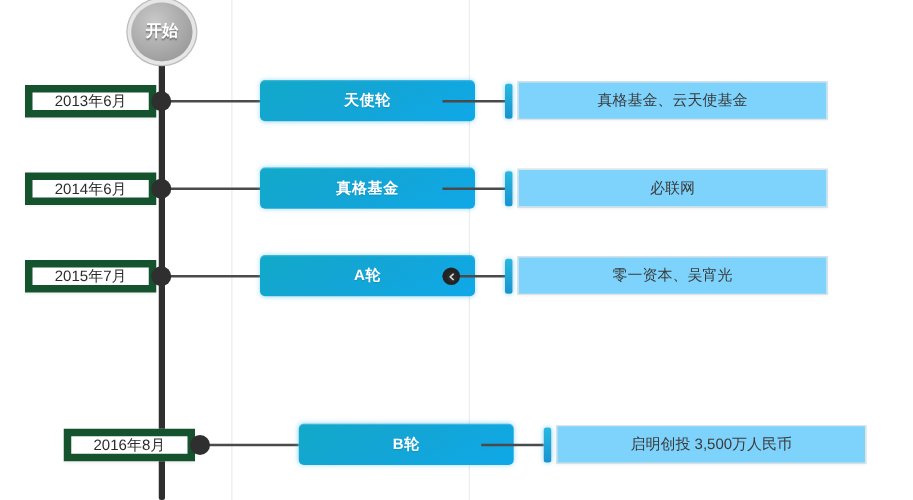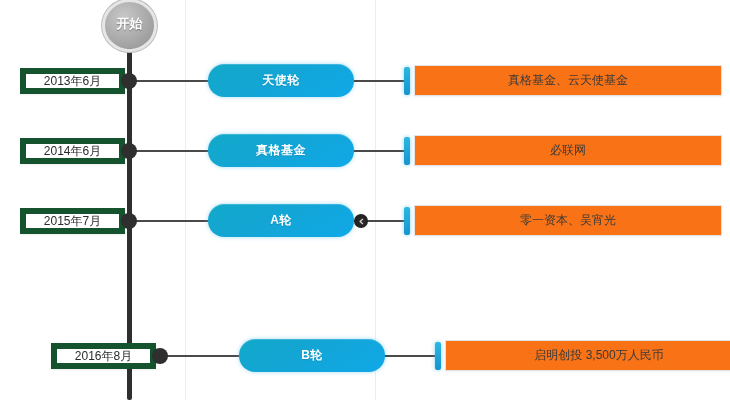--- a/index.html
+++ b/index.html
@@ -50,21 +50,20 @@
     top: 2px;
     width: 49px;
     height: 47px;
     border-radius: 50%;
     background: radial-gradient(circle at 38% 32%, #c8c8c8 0%, #a9a9a9 55%, #8f8f8f 100%);
     box-shadow: 0 0 0 3px #e6e6e6, 0 0 0 4px #bdbdbd, 0 1px 3px rgba(0,0,0,0.25);
     display: flex;
     align-items: center;
     justify-content: center;
     z-index: 6;
-    font-family: Liberation Mono, monospace;
   }
   .start-badge .badge-text {
     color: #ffffff;
     font-size: 13px;
     font-weight: bold;
     letter-spacing: 0px;
     text-shadow: 0 1px 1px rgba(0,0,0,0.35);
     line-height: 1;
     transform: translateY(-1px);
   }
@@ -118,23 +117,23 @@
     width: 75px;
     height: 2px;
     background: #4a4a4a;
   }
 
   
   .stage-box {
     position: absolute;
     left: 208px;
     top: 0;
-    width: 146px;
+    width: 172px;
     height: 33px;
-    border-radius: 16px;
+    border-radius: 4px;
     background: linear-gradient(150deg, #12a9c9 0%, #13a5d4 42%, #0fa8e8 100%);
     box-shadow: 0 0 4px rgba(90,190,235,0.55), inset 0 1px 0 rgba(255,255,255,0.18);
     display: flex;
     align-items: center;
     justify-content: center;
     box-sizing: border-box;
   }
   .stage-box .stage-text {
     color: #ffffff;
     font-size: 12px;
@@ -180,23 +179,23 @@
     border-radius: 2px;
     background: linear-gradient(180deg, #2ab8e0 0%, #1793cf 100%);
     box-shadow: 0 0 4px rgba(60,180,225,0.6);
   }
 
   
   .detail-box {
     position: absolute;
     left: 414px;
     top: 1px;
-    width: 308px;
+    width: 248px;
     height: 31px;
-    background: #f97316;
+    background: #7dd3fc;
     border: 1px solid #e3e3e3;
     box-shadow: 0 1px 2px rgba(0,0,0,0.06);
     display: flex;
     align-items: center;
     justify-content: center;
     box-sizing: border-box;
   }
   .detail-box .detail-text {
     font-size: 12px;
     color: #3a3a3a;

